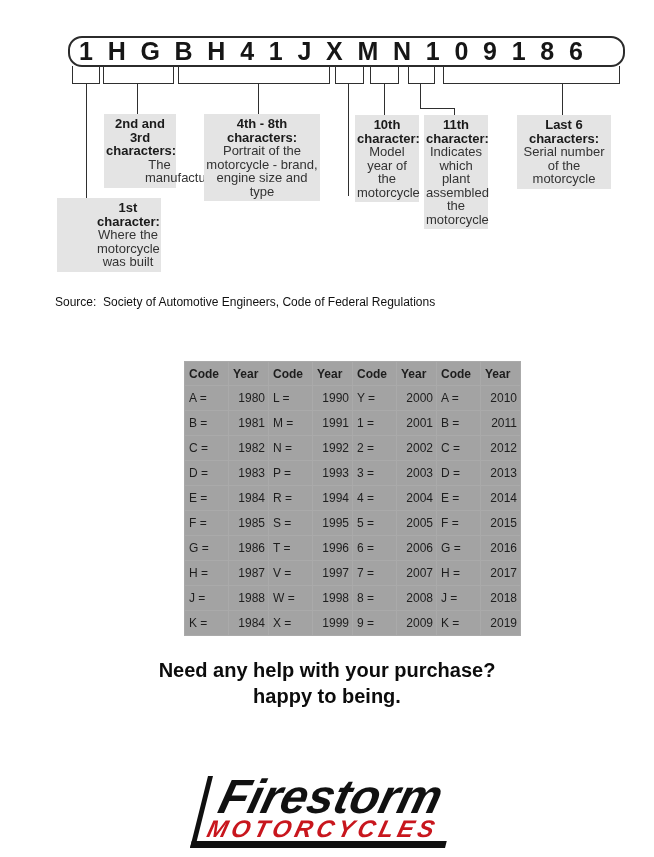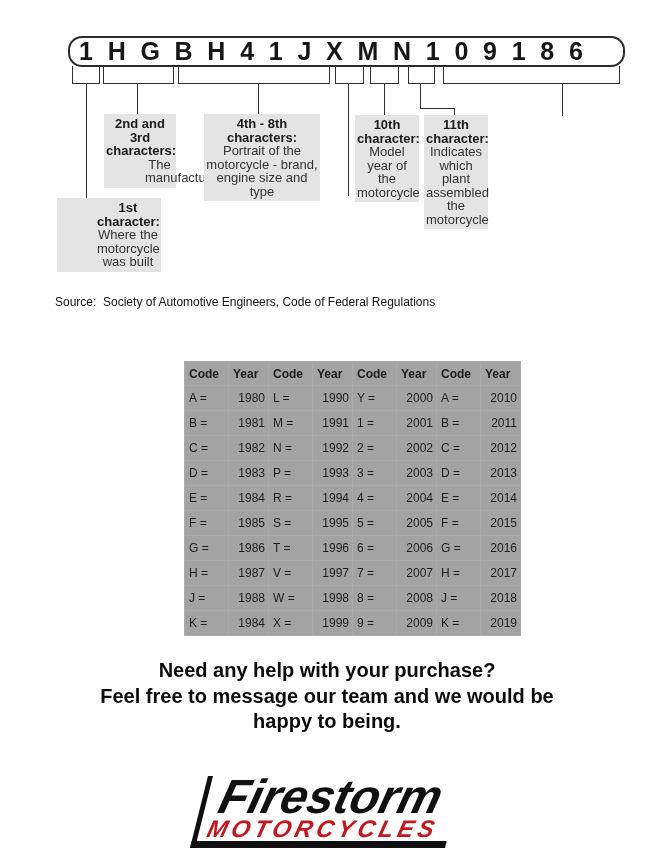--- a/index.html
+++ b/index.html
@@ -223,20 +223,24 @@
     <span class="gb-desc" style="display: block;">Portrait of the motorcycle - brand, engine size and type</span>
   </div>
   <div class="group-box g5">
     <span class="gb-title" style="display: block;">10th character:</span>
     <span class="gb-desc" style="display: block;">Model year of the motorcycle</span>
   </div>
   <div class="group-box g6">
     <span class="gb-title" style="display: block;">11th character:</span>
     <span class="gb-desc" style="display: block;">Indicates which plant assembled the motorcycle</span>
   </div>
+  <div class="group-box g7">
+    <span class="gb-title" style="display: block;">Last 6 characters:</span>
+    <span class="gb-desc" style="display: block;">Serial number of the motorcycle</span>
+  </div>
 
   <div class="source-line">Source:  Society of Automotive Engineers, Code of Federal Regulations</div>
 
   <div class="year-table-wrap">
     <table class="year-table">
       <thead>
           <tr>
             <th>Code</th>
             <th>Year</th>
             <th>Code</th>
@@ -347,21 +351,20 @@
             <td>2009</td>
             <td>K =</td>
             <td>2019</td>
           </tr>
         </tbody>
     </table>
   </div>
 
   <div class="help-message">
     <div>Need any help with your purchase?</div>
-    <div>Feel free to message our team and we would be</div>
     <div>happy to being.</div>
   </div>
 
   <div class="logo">
     <div class="logo-inner">
       <div class="logo-brand">Firestorm</div>
       <div class="logo-sub">MOTORCYCLES</div>
     </div>
   </div>
 

